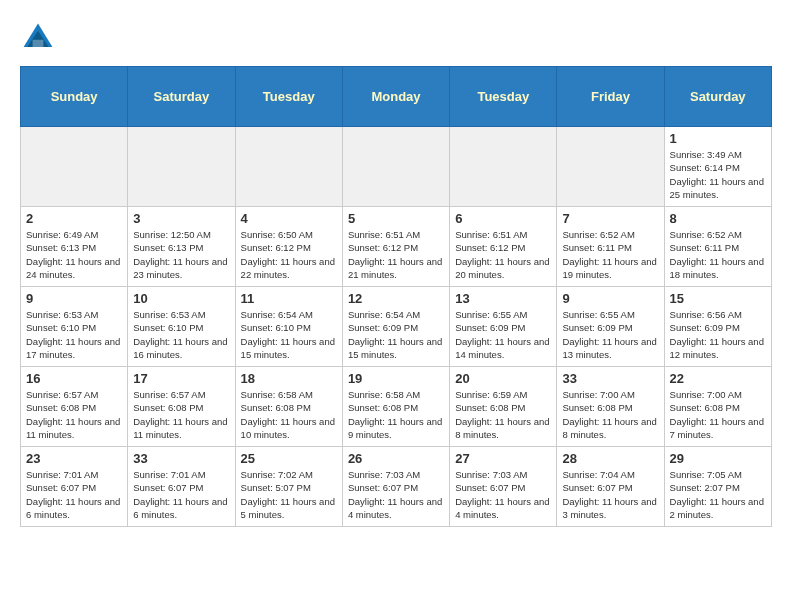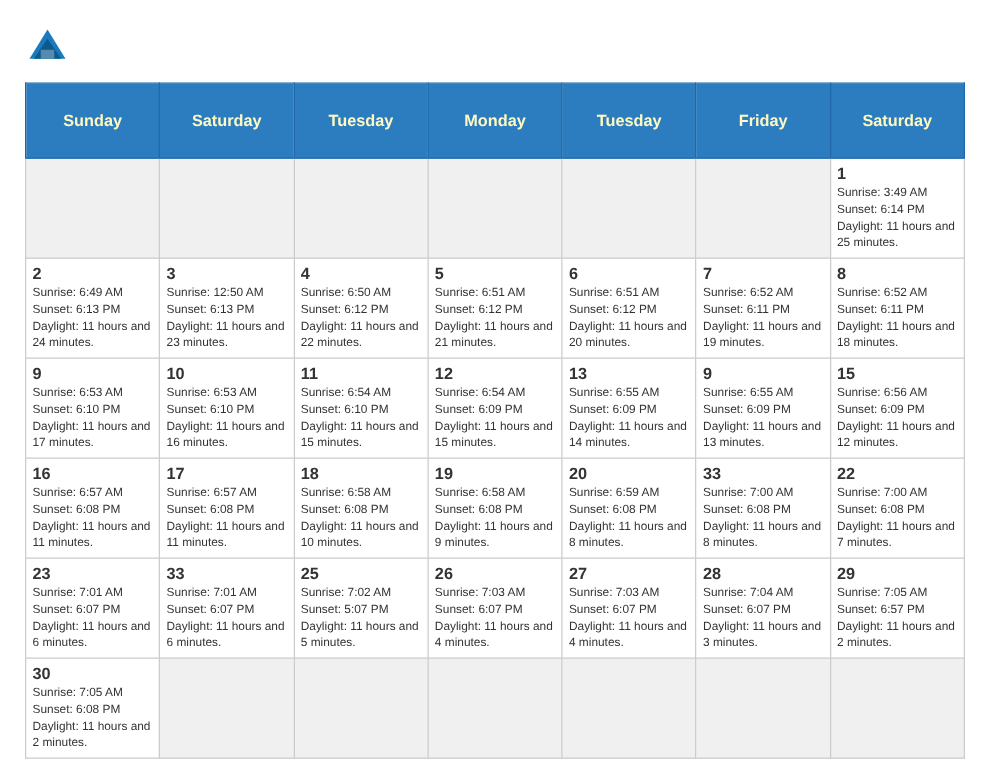--- a/index.html
+++ b/index.html
@@ -327,34 +327,19 @@
         <td>
           <span class="day-num">28</span>
           <div class="day-info">Sunrise: 7:04 AM
 Sunset: 6:07 PM
 Daylight: 11 hours
 and 3 minutes.</div>
         </td>
         <td>
           <span class="day-num">29</span>
           <div class="day-info">Sunrise: 7:05 AM
-Sunset: 6:57 PM
+Sunset: 2:07 PM
 Daylight: 11 hours
 and 2 minutes.</div>
         </td>
-      </tr>
-      <tr>
-        <td class="has-data">
-          <span class="day-num">30</span>
-          <div class="day-info">Sunrise: 7:05 AM
-Sunset: 6:08 PM
-Daylight: 11 hours
-and 2 minutes.</div>
-        </td>
-        <td class="empty"></td>
-        <td class="empty"></td>
-        <td class="empty"></td>
-        <td class="empty"></td>
-        <td class="empty"></td>
-        <td class="empty"></td>
       </tr>
     </tbody>
 </table>
 
 </body></html>

